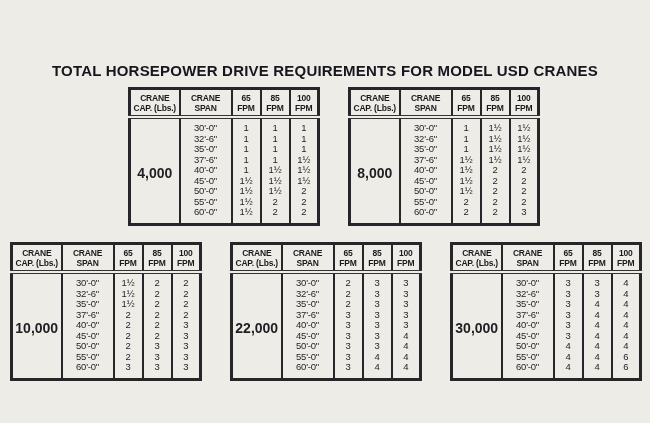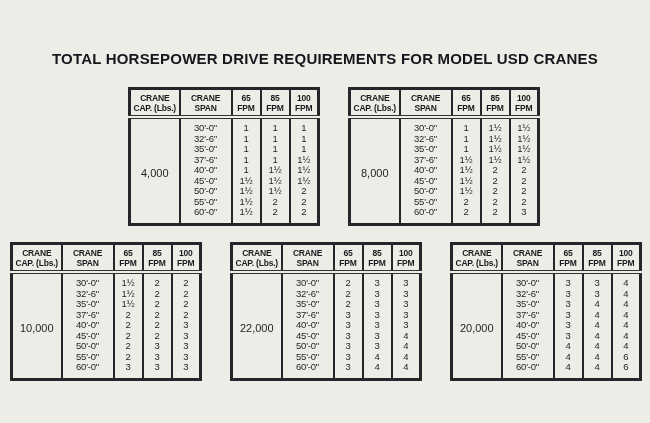--- a/index.html
+++ b/index.html
@@ -3,21 +3,21 @@
 <meta charset="utf-8">
 <style>
   html, body { margin:0; padding:0; background:#ffffff; }
   body {
     width:650px; height:423px; position:relative; overflow:hidden;
     background:#edece7;
     font-family:"Liberation Sans", sans-serif;
     color:#1b1b1f;
   }
   .page-title {
-    position:absolute; top:50px; left:0; width:650px;
+    position:absolute; top:62px; left:0; width:650px;
     text-align:center; font-weight:bold; font-size:15px;
     letter-spacing:0.2px; color:#16161c;
   }
   .crane-table { position:absolute; }
   .pos0 { left:128px; top:87px; }
   .pos1 { left:348px; top:87px; }
   .pos2 { left:10px;  top:242px; }
   .pos3 { left:230px; top:242px; }
   .pos4 { left:450px; top:242px; }
 
@@ -30,21 +30,21 @@
   table.hp th {
     font-size:8.5px; font-weight:bold; line-height:10px;
     letter-spacing:-0.2px; text-align:center; vertical-align:middle;
     padding:3px 1px 2px 1px; color:#1a1a1e;
     border-bottom:4px double #333336;
   }
   table.hp td {
     font-size:9.5px; line-height:10.5px; text-align:center;
     padding:0; color:#1f1f23; letter-spacing:-0.2px;
   }
-  table.hp td.capacity-cell { font-weight:normal; font-size:11px; vertical-align:middle; letter-spacing:0; }
+  table.hp td.capacity-cell { font-weight:bold; font-size:14px; vertical-align:middle; letter-spacing:0; }
   table.hp tbody tr:first-child td { padding-top:4px; }
   table.hp tbody tr:last-child td { padding-bottom:5px; }
   col.c-cap  { width:50px; }
   col.c-span { width:52px; }
   col.c-fpm  { width:29px; }
 </style>
 </head>
 <body>
 
 <div class="page-title">TOTAL HORSEPOWER DRIVE REQUIREMENTS FOR MODEL USD CRANES</div>
@@ -446,21 +446,21 @@
               <div>FPM</div>
             </th>
             <th>
               <div>100</div>
               <div>FPM</div>
             </th>
           </tr>
         </thead>
         <tbody>
           <tr>
-            <td class="capacity-cell" rowspan="9">20,000</td>
+            <td class="capacity-cell" rowspan="9">30,000</td>
             <td>30'-0"</td>
             <td>3</td>
             <td>3</td>
             <td>4</td>
           </tr>
           <tr>
             <td>32'-6"</td>
             <td>3</td>
             <td>3</td>
             <td>4</td>

